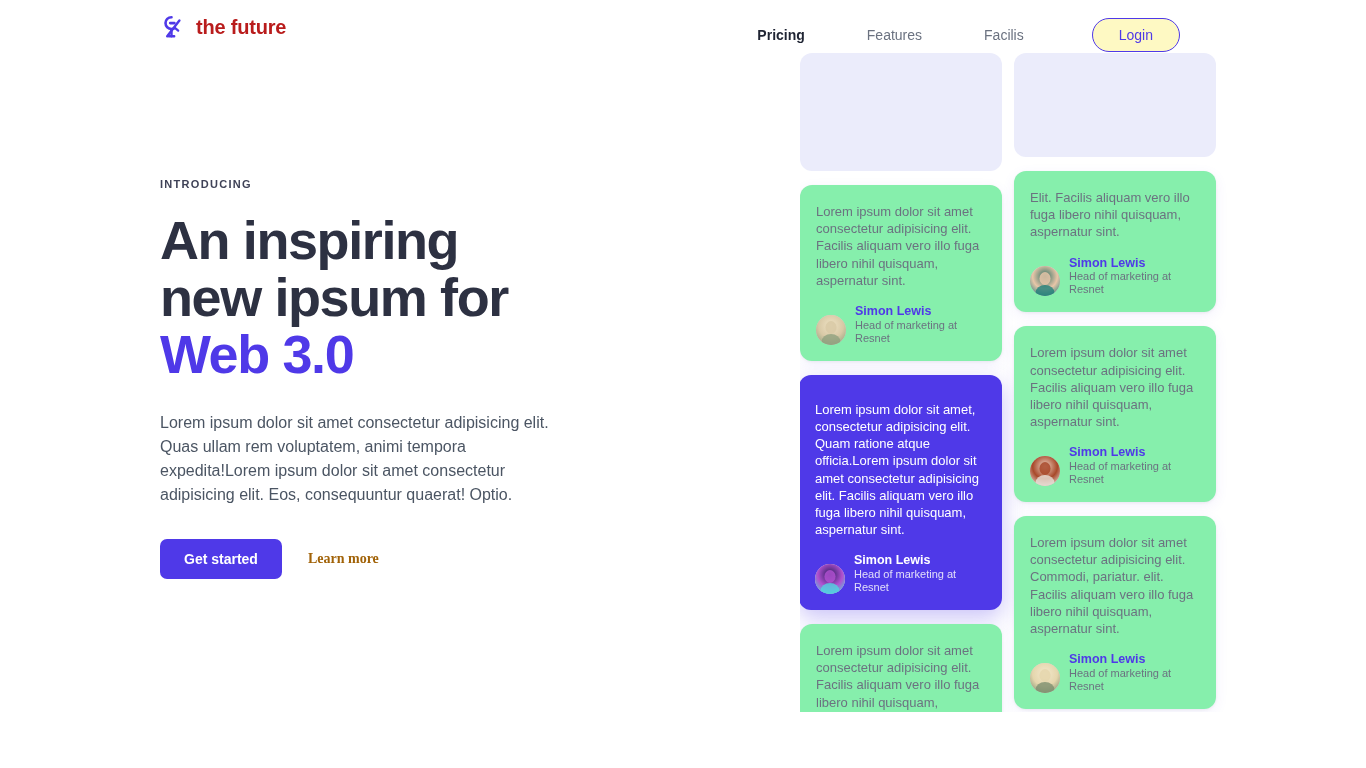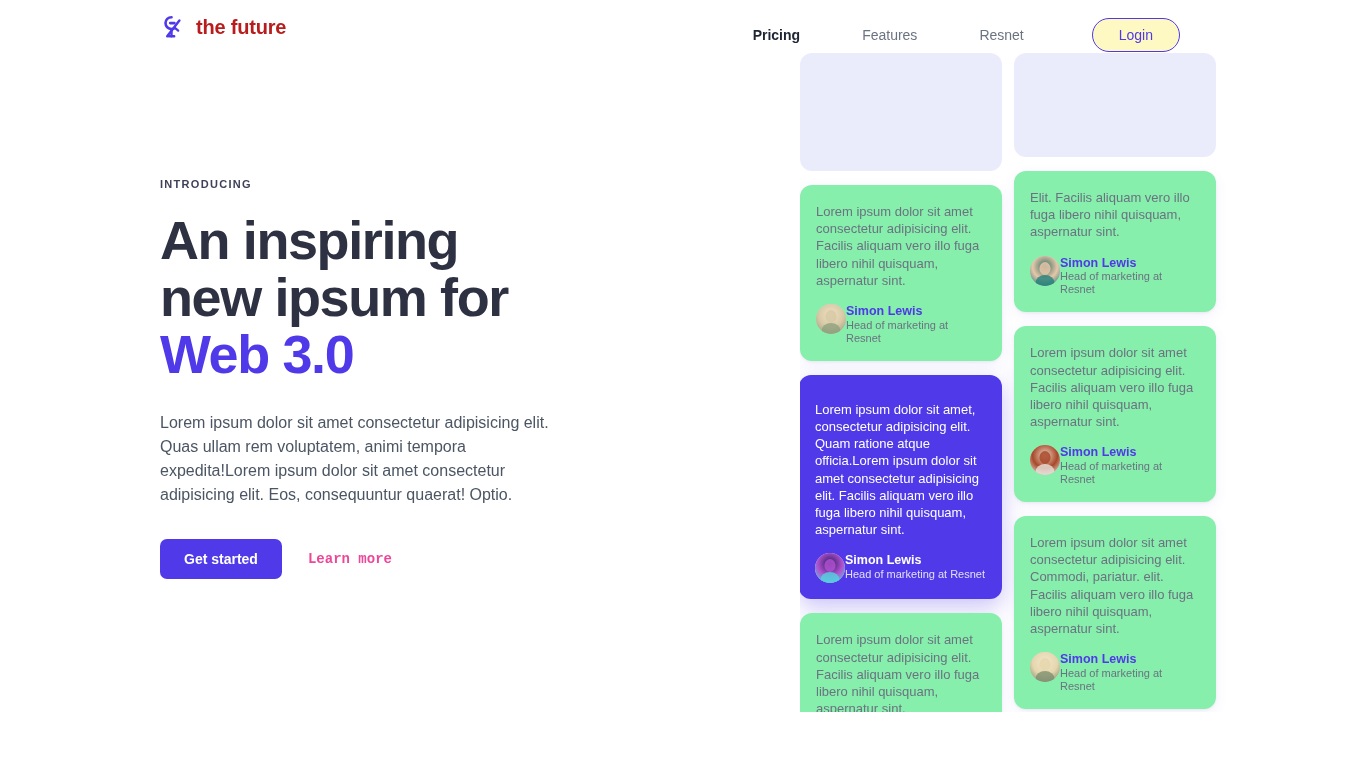--- a/index.html
+++ b/index.html
@@ -69,22 +69,22 @@
   .btn-primary {
     background: #4f39e8; color: #ffffff;
     border: none; border-radius: 7px;
     padding: 0 24px; height: 40px;
     font-size: 14px; font-weight: bold;
     font-family: "Liberation Sans", sans-serif;
     cursor: pointer;
   }
   .btn-link {
     background: none; border: none;
-    color: #ec4899; font-size: 14px; font-weight: bold;
-    font-family: Liberation Mono, monospace;
+    color: #a16207; font-size: 14px; font-weight: bold;
+    font-family: Liberation Serif, serif;
     cursor: pointer; padding: 0 6px;
   }
 
   
   .testimonials {
     position: absolute; left: 800px; top: 0;
     width: 430px; height: 712px;
     display: flex; gap: 12px;
     overflow: hidden;
   }
@@ -109,21 +109,21 @@
     margin-left: -1px;
     width: 203px;
     box-shadow: 0 8px 22px rgba(79,57,232,0.30);
   }
   .card-text {
     font-size: 13px; line-height: 17.2px; color: #6b7280;
   }
   .card.highlight .card-text { color: #ffffff; margin-top: 8px; }
 
   .author {
-    display: flex; align-items: flex-start; margin-top: 15px;
+    display: flex; align-items: flex-end; gap: 9px; margin-top: 15px;
   }
   .avatar {
     width: 30px; height: 30px; border-radius: 50%;
     flex: none; overflow: hidden; position: relative;
     background: #cfd4de;
   }
   .avatar svg { display: block; width: 30px; height: 30px; }
   .author-meta { display: flex; flex-direction: column; line-height: 1.18; }
   .author-name {
     font-size: 12.5px; font-weight: bold; color: #4f39e8;
@@ -147,21 +147,21 @@
           <path d="M8.8 22.3h5.4M11.5 16.4v6.2" stroke="#4f39e8" stroke-width="2.4" stroke-linecap="round"></path>
           <path d="M14.6 13.6l3.6 3.1" stroke="#4f39e8" stroke-width="2.2" stroke-linecap="round"></path>
         </svg>
       </span>
       <span class="brand-name">the future</span>
     </div>
 
     <div class="nav">
       <a class="nav-link active" href="#">Pricing</a>
       <a class="nav-link" href="#">Features</a>
-      <a class="nav-link" href="#">Resnet</a>
+      <a class="nav-link" href="#">Facilis</a>
       <button class="login-btn">Login</button>
     </div>
   </div>
 
   <div class="hero">
     <div class="eyebrow">INTRODUCING</div>
     <h1 class="headline">
       <span>An inspiring</span><br>
       <span>new ipsum for </span><span class="accent">Web 3.0</span>
     </h1>

